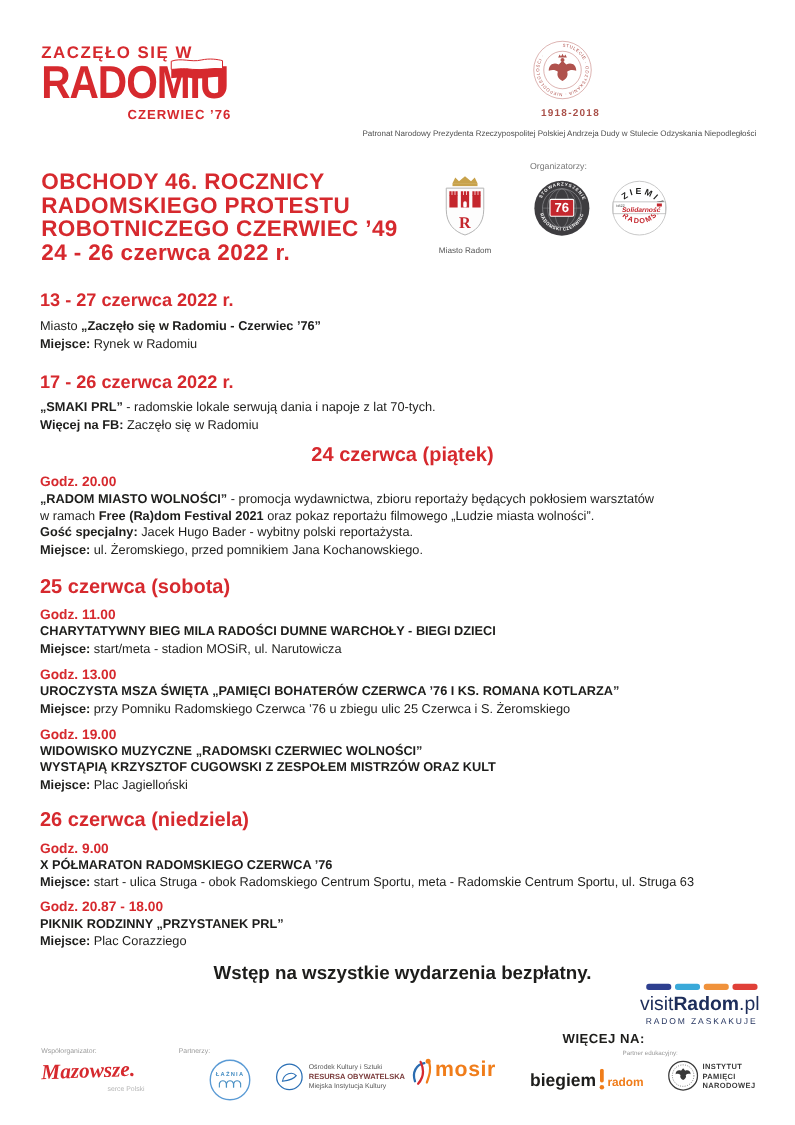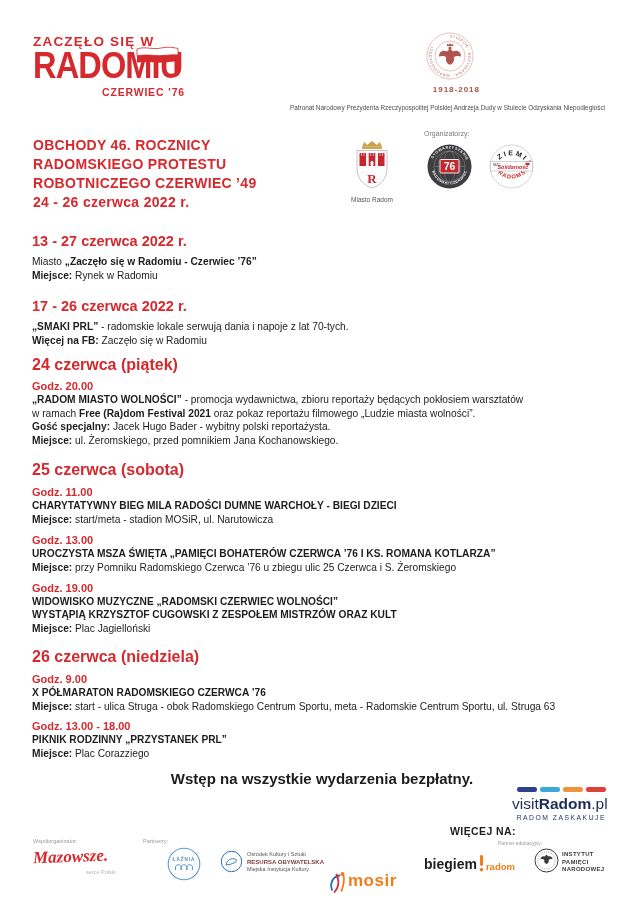--- a/index.html
+++ b/index.html
@@ -15,21 +15,21 @@
              transform:scaleX(0.88);transform-origin:left;white-space:nowrap;}
   .logo-sub{width:152px;text-align:right;font-size:10.5px;font-weight:700;color:#d6292e;letter-spacing:0.8px;margin-top:3px;}
   .logo-flag{position:absolute;left:101px;top:-4px;}
 
   
   .seal{position:absolute;left:420px;top:32px;width:60px;text-align:center;}
   .seal-years{font-size:8px;font-weight:700;color:#a94f48;letter-spacing:1px;margin-top:1px;text-align:right;}
   .patron-text{position:absolute;right:31px;top:104px;width:380px;text-align:right;font-size:6.4px;color:#4d4d4d;}
 
   
-  .main-title{position:absolute;left:33px;top:136px;font-size:14px;line-height:19px;font-weight:700;
+  .main-title{position:absolute;left:33px;top:136px;font-size:18px;line-height:19px;font-weight:700;
               color:#d6292e;letter-spacing:0.3px;}
 
   
   .org-label{position:absolute;left:424px;top:130px;font-size:7px;color:#777;}
   .org-miasto{position:absolute;left:348px;top:140px;width:48px;text-align:center;}
   .org-miasto-caption{font-size:6.5px;color:#555;margin-top:2px;}
   .org-76{position:absolute;left:427px;top:144px;}
   .org-ziemia{position:absolute;left:489px;top:144px;}
 
   
@@ -50,21 +50,21 @@
   .vr-tag{font-size:6.8px;color:#1d2d5a;letter-spacing:1.5px;text-align:right;margin-top:1px;}
 
   .lbl{position:absolute;font-size:5.5px;color:#9a9a9a;}
   .mazowsze{position:absolute;left:33px;top:847px;font-family:"Liberation Serif","DejaVu Serif",serif;
             font-style:italic;font-weight:700;font-size:17px;color:#d6292e;transform:rotate(-2deg);}
   .mazowsze-tag{position:absolute;left:86px;top:869px;font-size:5.5px;color:#b5b5b5;}
   .laznia{position:absolute;left:167px;top:847px;}
   .resursa-icon{position:absolute;left:220px;top:850px;}
   .resursa-text{position:absolute;left:247px;top:851px;font-size:5.5px;color:#555;line-height:7.5px;}
   .resursa-text .rt2{font-size:6px;font-weight:700;color:#7a3b3b;}
-  .mosir{position:absolute;left:328px;top:871px;display:flex;align-items:flex-start;}
+  .mosir{position:absolute;left:328px;top:846px;display:flex;align-items:flex-start;}
   .mosir-name{font-size:17px;font-weight:700;color:#f07d1a;letter-spacing:0.5px;margin-left:2px;line-height:20px;}
   .biegiem{position:absolute;left:424px;top:855px;display:flex;align-items:flex-end;}
   .biegiem-black{font-size:14px;font-weight:700;color:#1d1d1b;}
   .biegiem-orange{font-size:9.5px;font-weight:700;color:#f07d1a;}
   .ipn-icon{position:absolute;left:534px;top:848px;}
   .ipn-text{position:absolute;left:562px;top:851px;font-size:6px;font-weight:700;color:#3a3a3a;line-height:7.5px;letter-spacing:0.3px;}
 </style>
 </head>
 <body>
 
@@ -182,21 +182,21 @@
   <div class="content">
 
     <div class="sec-h">13 - 27 czerwca 2022 r.</div>
     <div class="row" style="margin-top:6px;"><span>Miasto </span><span class="b">„Zaczęło się w Radomiu - Czerwiec ’76”</span></div>
     <div class="row"><span class="b">Miejsce:</span><span> Rynek w Radomiu</span></div>
 
     <div class="sec-h" style="margin-top:15px;">17 - 26 czerwca 2022 r.</div>
     <div class="row" style="margin-top:6px;"><span class="b">„SMAKI PRL”</span><span> - radomskie lokale serwują dania i napoje z lat 70-tych.</span></div>
     <div class="row"><span class="b">Więcej na FB:</span><span> Zaczęło się w Radomiu</span></div>
 
-    <div class="day-h" style="margin-top:8px;">24 czerwca (piątek)</div>
+    <div class="day-h" style="margin-top:8px;text-align:center;">24 czerwca (piątek)</div>
     <div class="time" style="margin-top:6px;">Godz. 20.00</div>
     <div class="row13"><span class="b">„RADOM MIASTO WOLNOŚCI”</span><span> - promocja wydawnictwa, zbioru reportaży będących pokłosiem warsztatów</span></div>
     <div class="row13"><span>w ramach </span><span class="b">Free (Ra)dom Festival 2021</span><span> oraz pokaz reportażu filmowego „Ludzie miasta wolności”.</span></div>
     <div class="row13"><span class="b">Gość specjalny:</span><span> Jacek Hugo Bader - wybitny polski reportażysta.</span></div>
     <div class="row13"><span class="b">Miejsce:</span><span> ul. Żeromskiego, przed pomnikiem Jana Kochanowskiego.</span></div>
 
     <div class="day-h" style="margin-top:14px;">25 czerwca (sobota)</div>
     <div class="time" style="margin-top:7px;">Godz. 11.00</div>
     <div class="row13 b">CHARYTATYWNY BIEG MILA RADOŚCI DUMNE WARCHOŁY - BIEGI DZIECI</div>
     <div class="row13"><span class="b">Miejsce:</span><span> start/meta - stadion MOSiR, ul. Narutowicza</span></div>
@@ -205,21 +205,21 @@
     <div class="row13"><span class="b">Miejsce:</span><span> przy Pomniku Radomskiego Czerwca ’76 u zbiegu ulic 25 Czerwca i S. Żeromskiego</span></div>
     <div class="time" style="margin-top:6.5px;">Godz. 19.00</div>
     <div class="row13 b">WIDOWISKO MUZYCZNE „RADOMSKI CZERWIEC WOLNOŚCI”</div>
     <div class="row13 b">WYSTĄPIĄ KRZYSZTOF CUGOWSKI Z ZESPOŁEM MISTRZÓW ORAZ KULT</div>
     <div class="row13"><span class="b">Miejsce:</span><span> Plac Jagielloński</span></div>
 
     <div class="day-h" style="margin-top:13px;">26 czerwca (niedziela)</div>
     <div class="time" style="margin-top:7px;">Godz. 9.00</div>
     <div class="row13 b">X PÓŁMARATON RADOMSKIEGO CZERWCA ’76</div>
     <div class="row13"><span class="b">Miejsce:</span><span> start - ulica Struga - obok Radomskiego Centrum Sportu, meta - Radomskie Centrum Sportu, ul. Struga 63</span></div>
-    <div class="time" style="margin-top:6px;">Godz. 13.00 - 18.00</div>
+    <div class="time" style="margin-top:6px;">Godz. 20.87 - 18.00</div>
     <div class="row13 b">PIKNIK RODZINNY „PRZYSTANEK PRL”</div>
     <div class="row13"><span class="b">Miejsce:</span><span> Plac Corazziego</span></div>
 
     <div class="note">Wstęp na wszystkie wydarzenia bezpłatny.</div>
   </div>
 
   <div class="wiecej">WIĘCEJ NA:</div>
   <div class="vr">
     <div class="vr-dashes">
       <div class="vr-dash" style="background:#2e3f8f;"></div>

